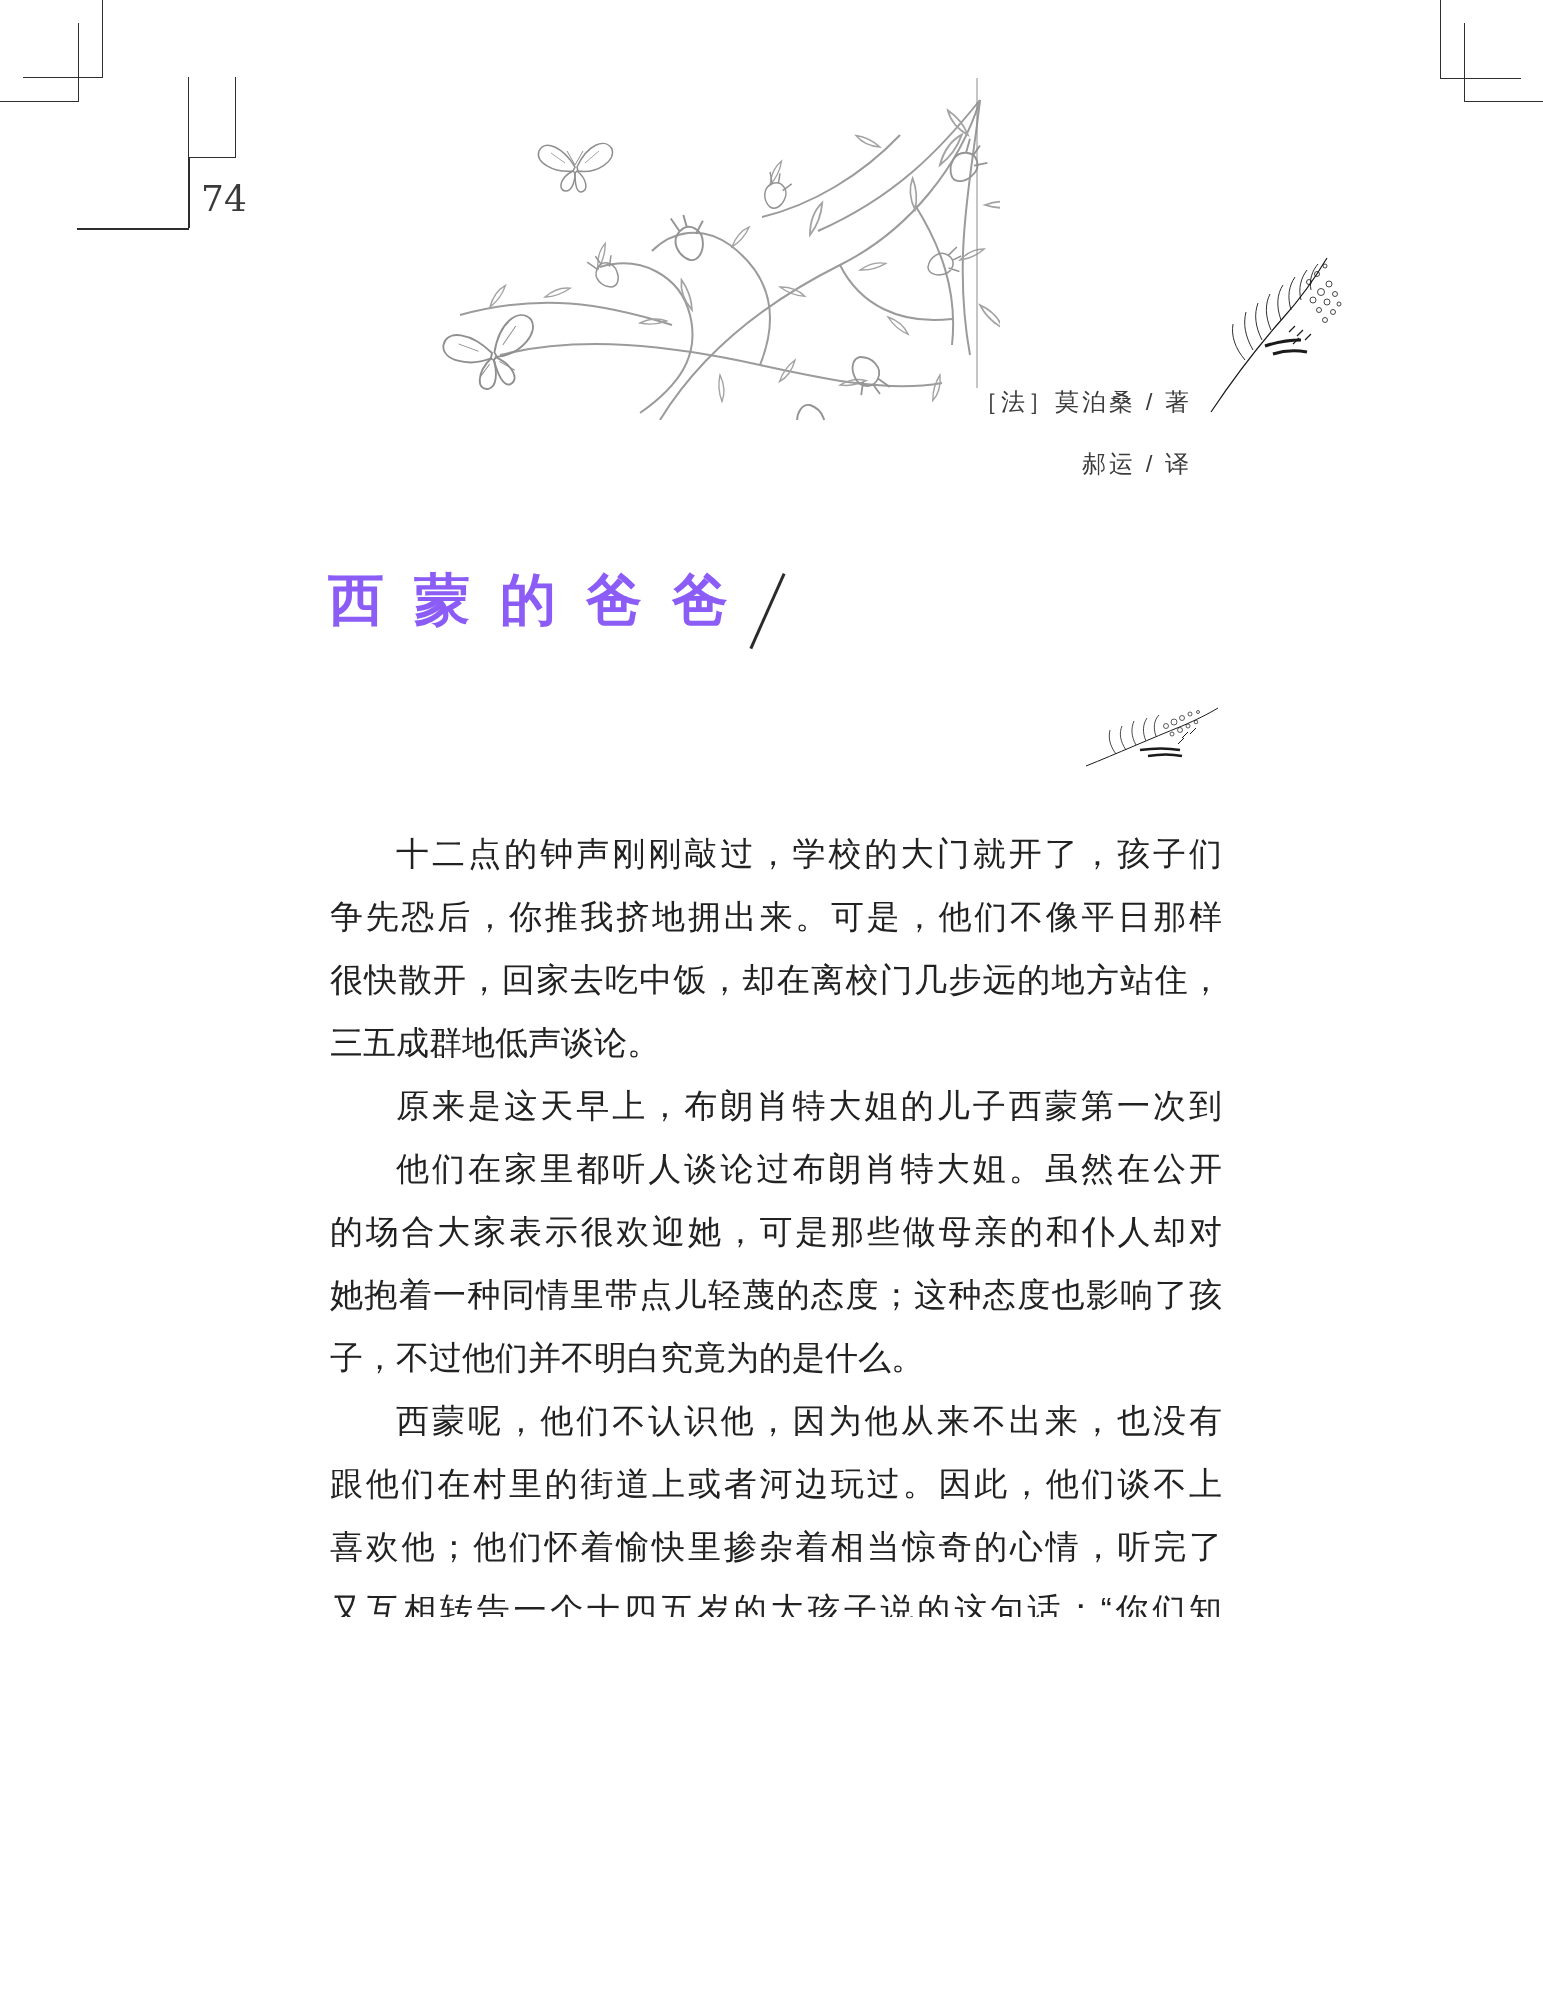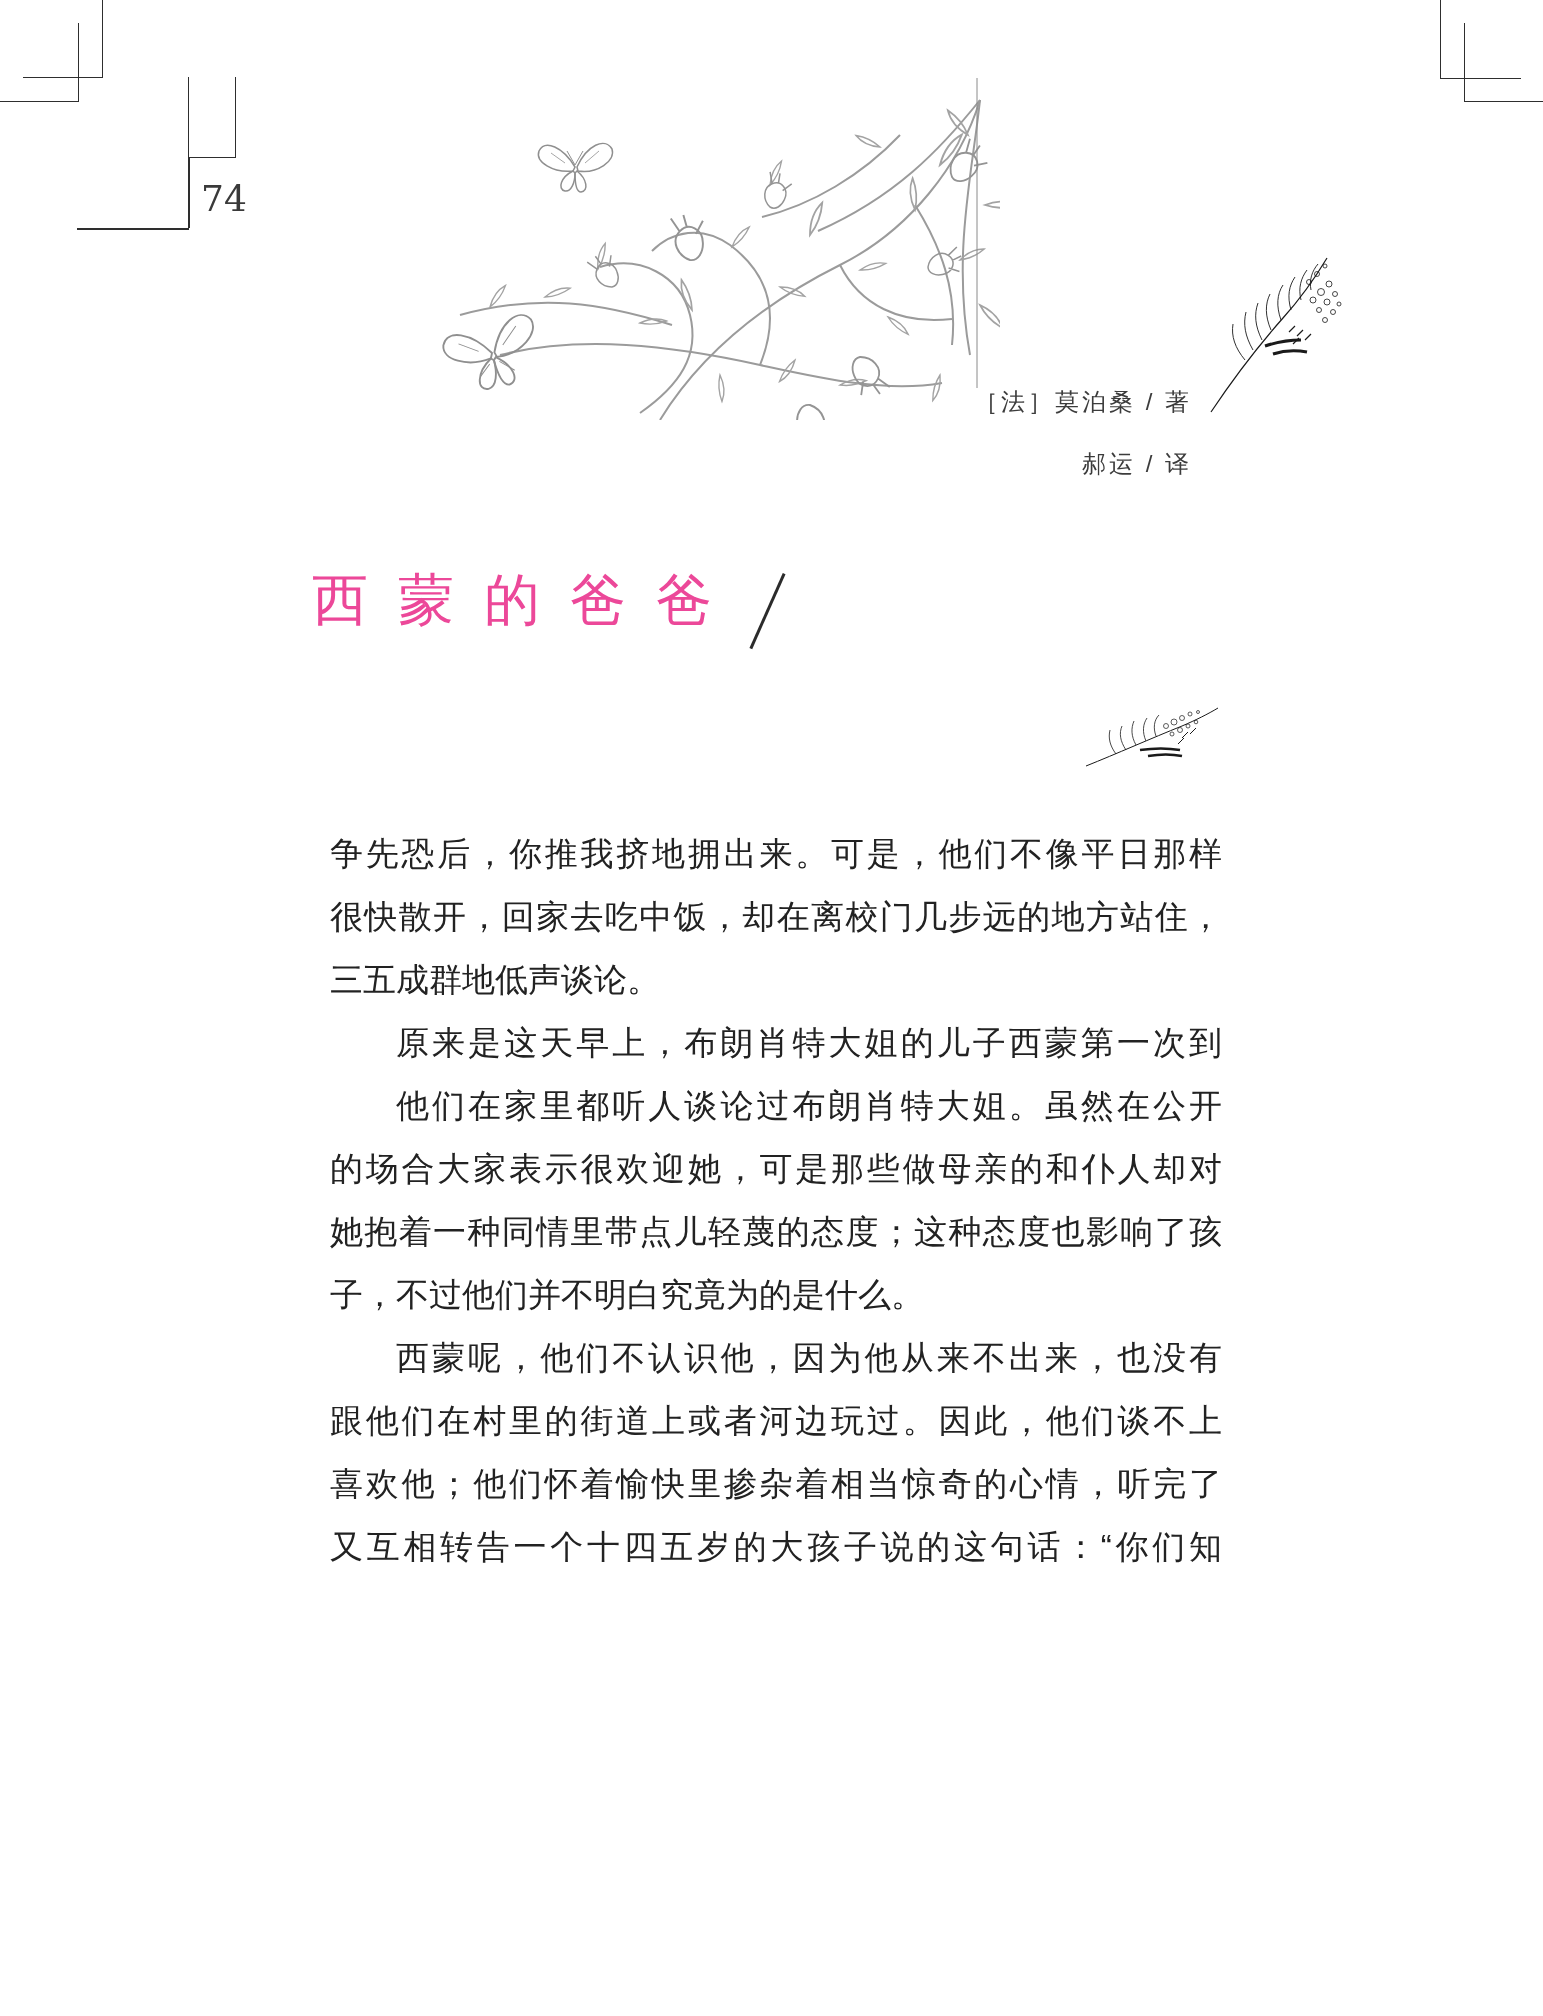--- a/index.html
+++ b/index.html
@@ -19,21 +19,21 @@
   
   .pn-u{left:188px;top:77px;width:46px;height:80px;border-left:1.5px solid #2e2e2e;border-right:1.5px solid #2e2e2e;border-bottom:1.5px solid #2e2e2e;}
   .pn-v{left:188px;top:157px;width:1.5px;height:71px;background:#2e2e2e;}
   .pn-h{left:77px;top:228px;width:112px;height:1.5px;background:#2e2e2e;}
   .page-number{left:201px;top:178px;font-family:"DejaVu Serif",serif;font-size:36px;color:#3a3a3a;}
   
   .credits{left:880px;top:386px;width:312px;text-align:right;color:#3c3c3c;}
   .credit-line{font-size:24px;line-height:32px;letter-spacing:3px;}
   .credit-line + .credit-line{margin-top:30px;}
   
-  .story-title{left:312px;top:563px;font-size:56px;letter-spacing:30px;color:#ec4899;font-weight:400;white-space:nowrap;}
+  .story-title{left:328px;top:563px;font-size:56px;letter-spacing:30px;color:#8b5cf6;font-weight:700;white-space:nowrap;}
   .title-slash{left:766px;top:570px;width:2.5px;height:82px;background:#2b2b2b;transform:rotate(24deg);}
   
   .article{left:330px;top:822px;width:892px;}
   .tline{font-size:33px;line-height:63px;color:#222;white-space:nowrap;font-weight:400;}
   .tline.fill{white-space:normal;text-align:justify;text-align-last:justify;}
   .tline.indent{text-indent:66px;}
 </style>
 </head>
 <body>
 
@@ -166,20 +166,21 @@
           <circle cx="106" cy="26" r="2"></circle>
         <circle cx="108" cy="14" r="2"></circle>
           <circle cx="114" cy="22" r="1.8"></circle>
           <circle cx="116" cy="12" r="1.5"></circle>
       </g>
       <path d="M100 38 L106 32 M108 34 L114 28 M96 44 L102 38" stroke-width="1"></path>
     </g>
   </svg>
 
   <div class="abs article" id="article">
+      <div class="tline fill indent">十二点的钟声刚刚敲过，学校的大门就开了，孩子们</div>
       <div class="tline fill">争先恐后，你推我挤地拥出来。可是，他们不像平日那样</div>
       <div class="tline fill">很快散开，回家去吃中饭，却在离校门几步远的地方站住，</div>
       <div class="tline">三五成群地低声谈论。</div>
       <div class="tline fill indent">原来是这天早上，布朗肖特大姐的儿子西蒙第一次到</div>
       <div class="tline fill indent">他们在家里都听人谈论过布朗肖特大姐。虽然在公开</div>
       <div class="tline fill">的场合大家表示很欢迎她，可是那些做母亲的和仆人却对</div>
       <div class="tline fill">她抱着一种同情里带点儿轻蔑的态度；这种态度也影响了孩</div>
       <div class="tline">子，不过他们并不明白究竟为的是什么。</div>
       <div class="tline fill indent">西蒙呢，他们不认识他，因为他从来不出来，也没有</div>
       <div class="tline fill">跟他们在村里的街道上或者河边玩过。因此，他们谈不上</div>

